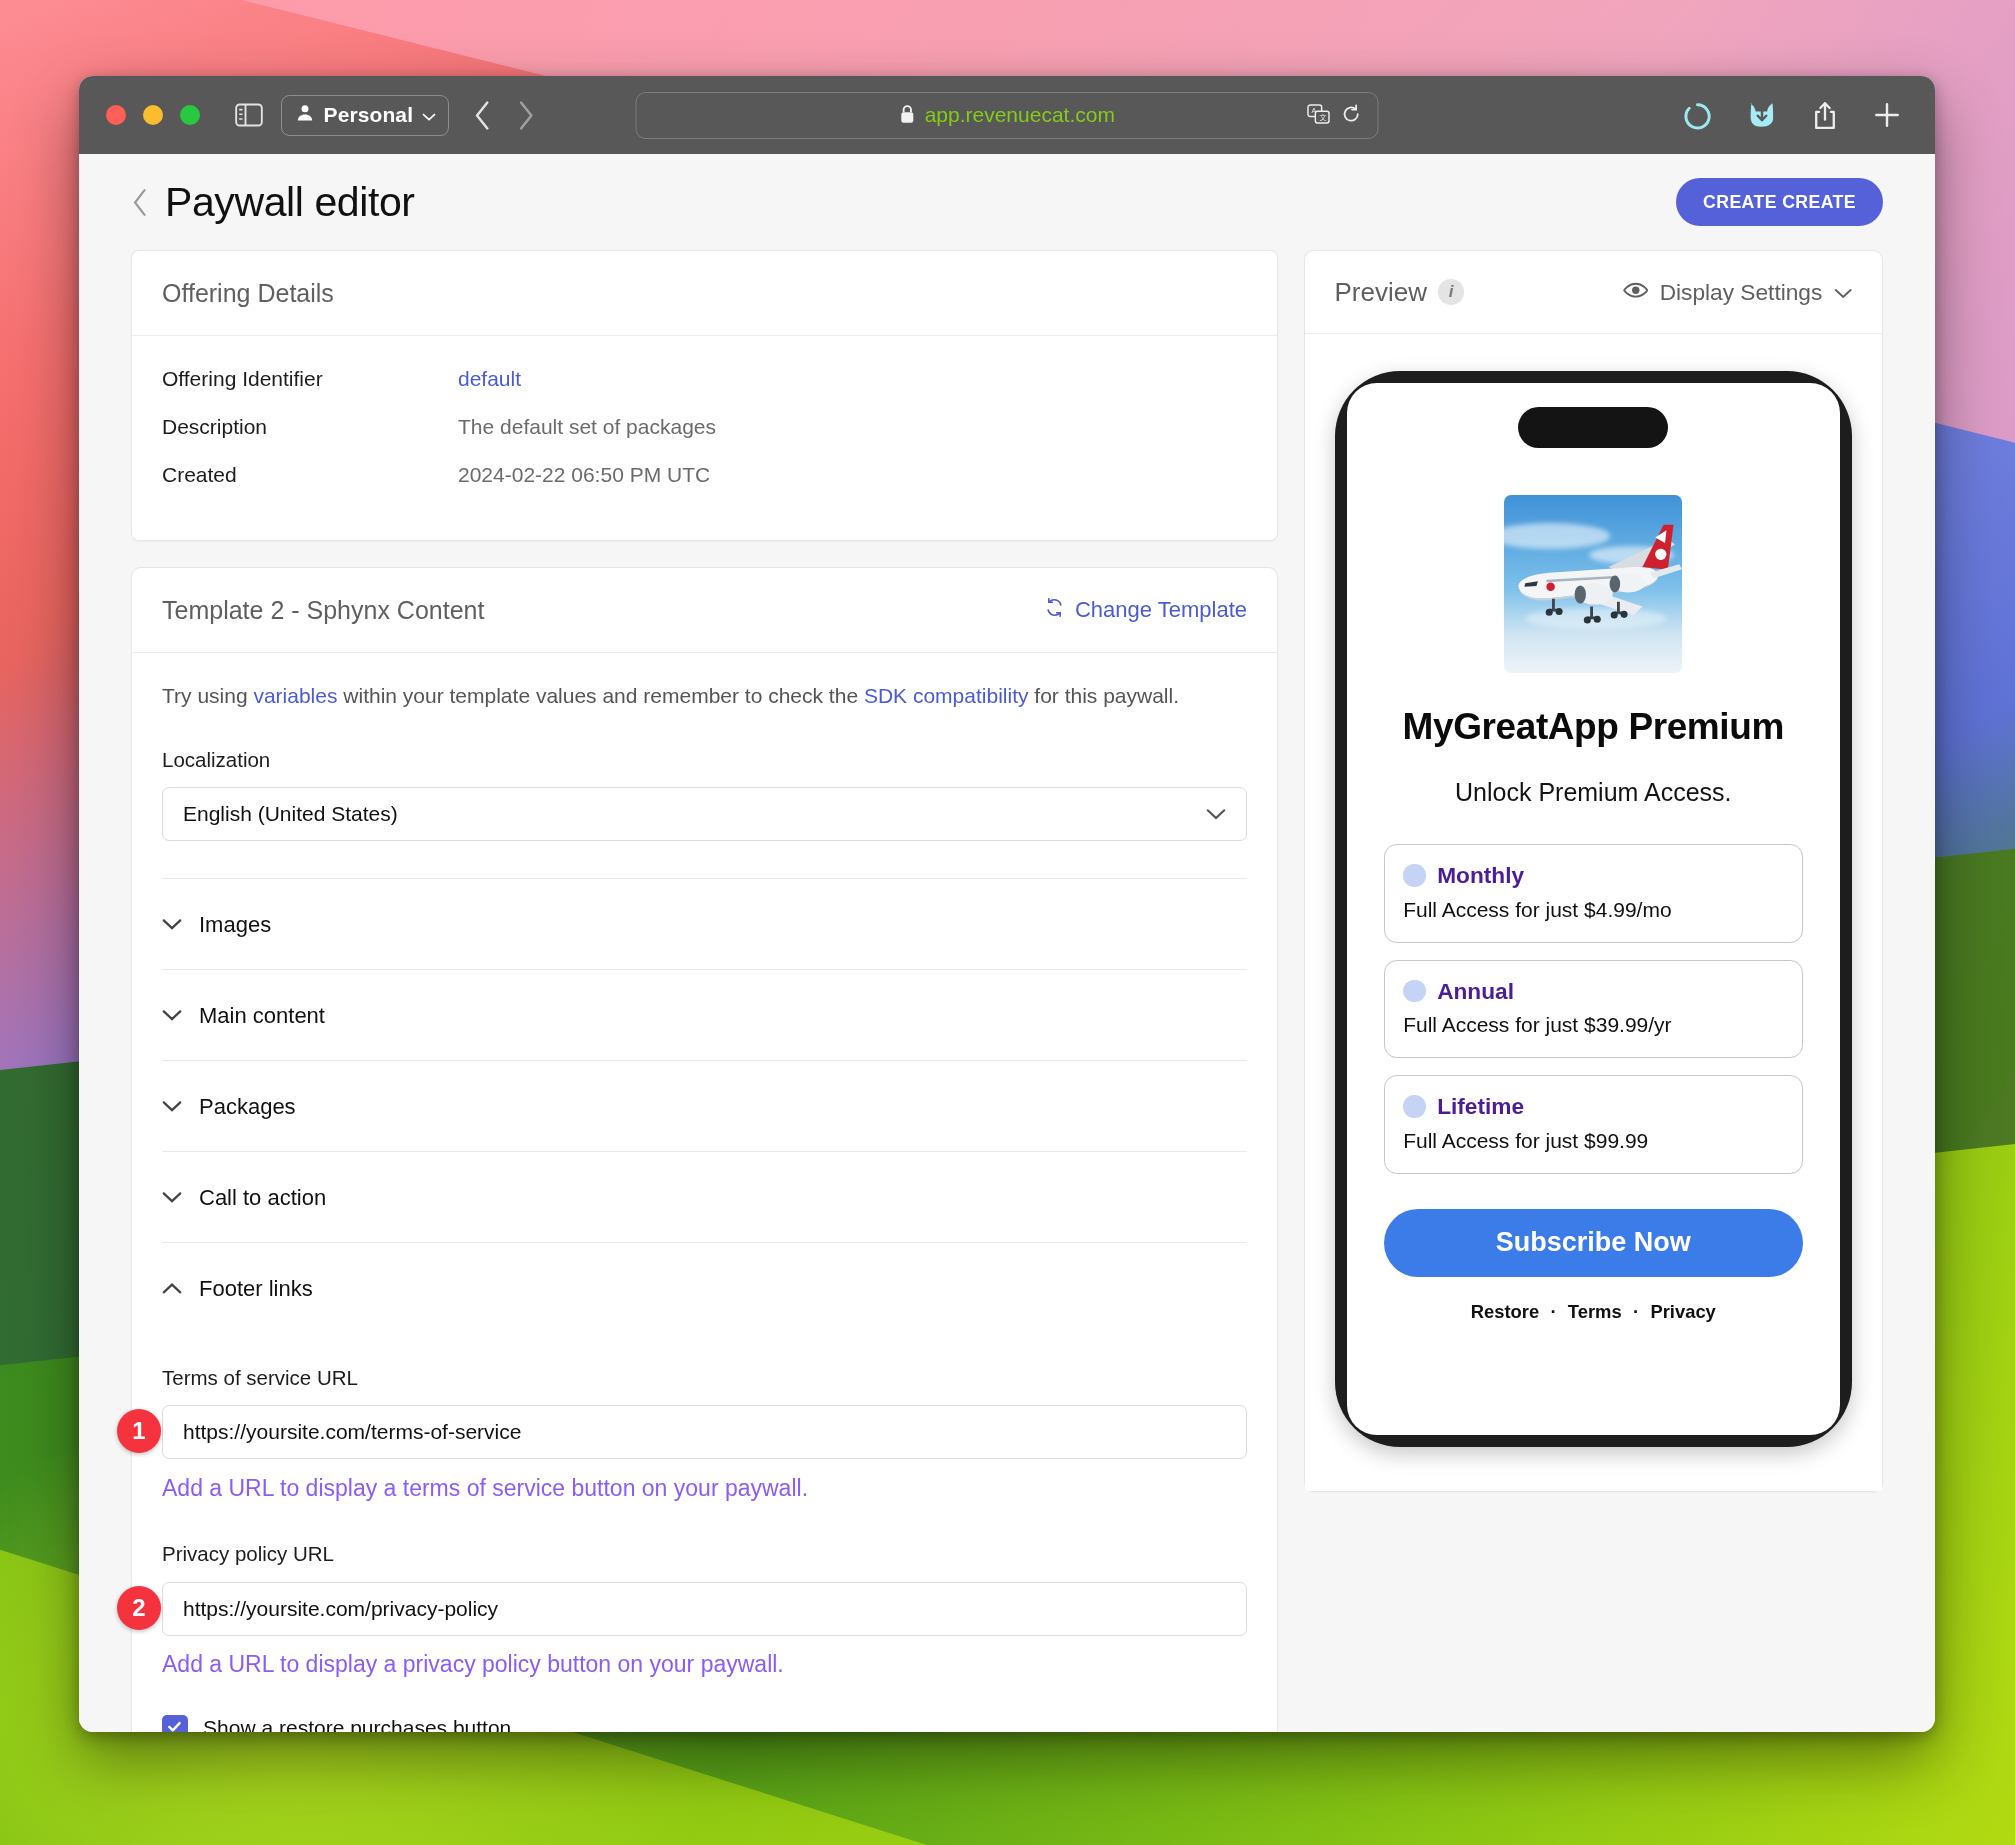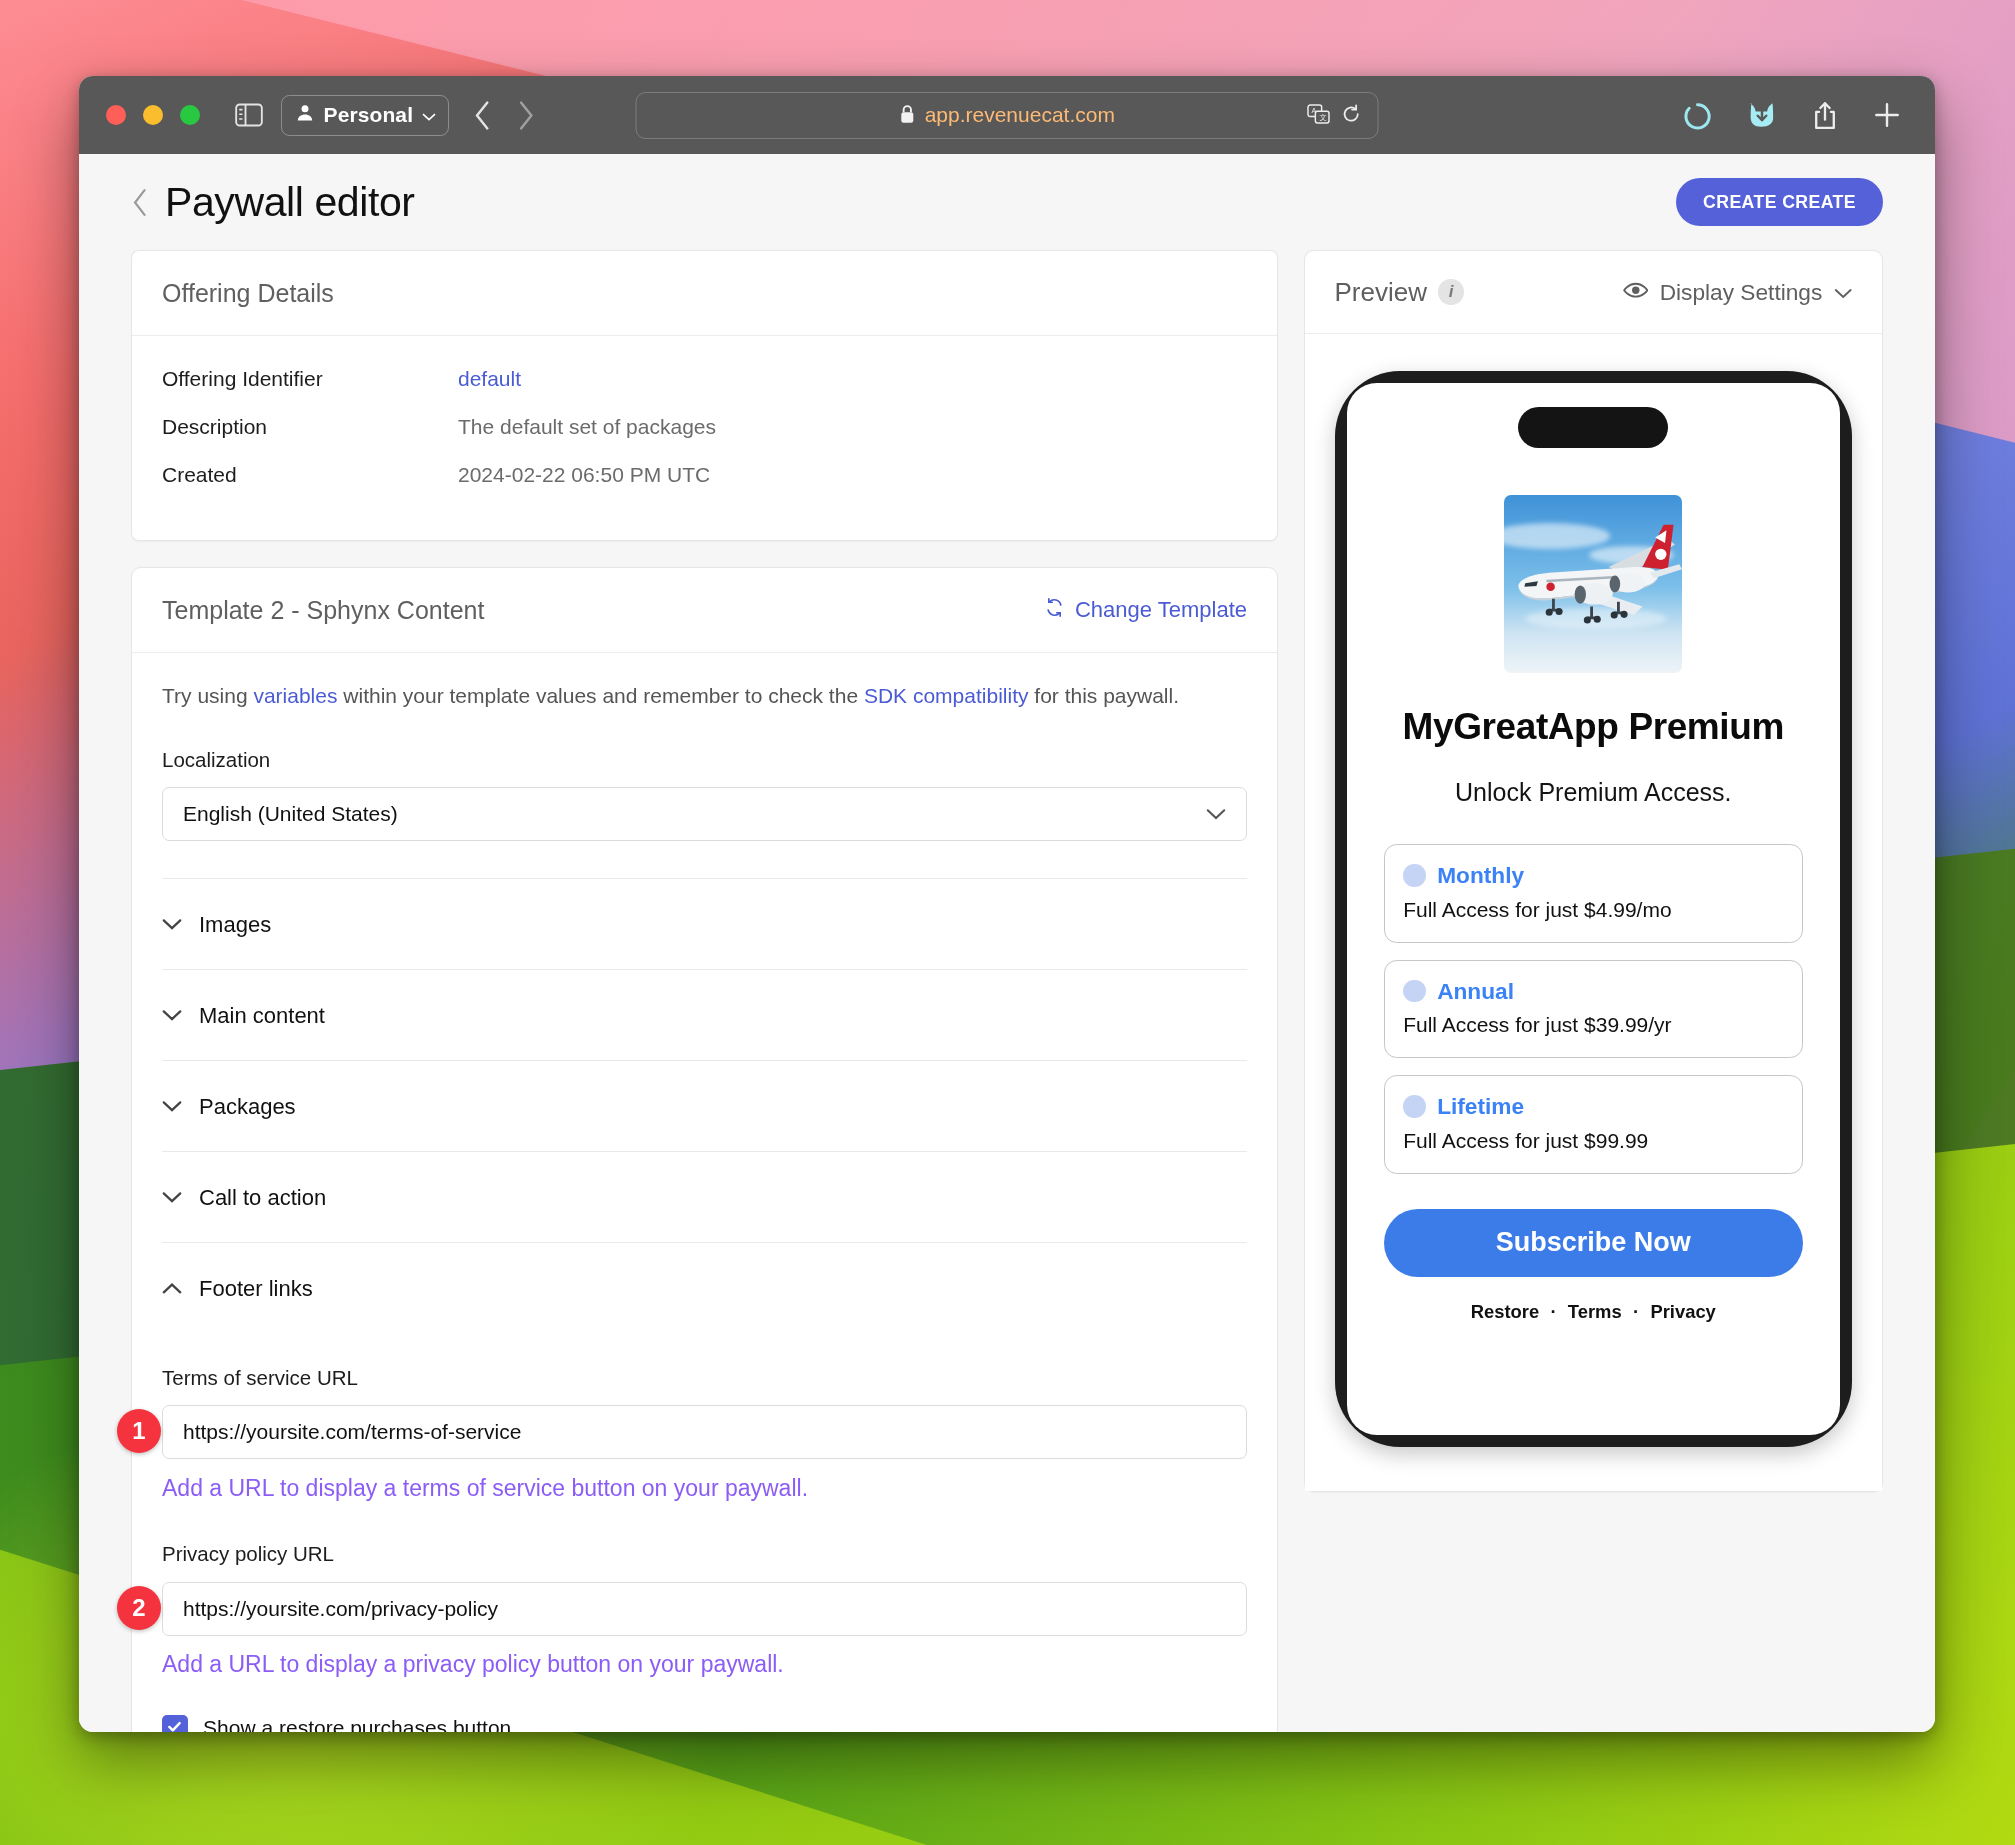--- a/index.html
+++ b/index.html
@@ -104,21 +104,21 @@
 
   #url-bar {
     position: absolute;
     left: 50%; transform: translateX(-50%);
     width: 743px; height: 47px;
     border: 1.1px solid rgba(255,255,255,.22);
     border-radius: 10px;
     display: flex; align-items: center; justify-content: center;
     gap: 10px;
   }
-  #url-text { color: #fdba74; font-size: 21px; }
+  #url-text { color: #84cc16; font-size: 21px; }
   #url-right {
     position: absolute; right: 15.6px; display: flex; align-items: center; gap: 11.3px;
   }
   #toolbar-right {
     margin-left: auto; display: flex; align-items: center; gap: 34px;
     padding-right: 7px;
   }
 
   
   #page {
@@ -311,21 +311,21 @@
   #package-list { margin-top: 37px; width: 100%; }
   .package-card {
     border: 1.4px solid #c6c6c6;
     border-radius: 12.7px;
     padding: 17px 18.4px 20px;
     margin-bottom: 17px;
     background: #fff;
   }
   .pkg-top { display: flex; align-items: center; gap: 11.3px; }
   .pkg-bullet { width: 22.7px; height: 22.7px; border-radius: 50%; background: #c5d3f5; }
-  .pkg-title { font-size: 22.7px; font-weight: 700; color: #3b82f6; }
+  .pkg-title { font-size: 22.7px; font-weight: 700; color: #4c1d95; }
   .pkg-sub { font-size: 21px; color: #111; margin-top: 8.5px; }
   #subscribe-button {
     margin-top: 18.4px;
     width: 100%; height: 68px;
     border: none; border-radius: 34px;
     background: #3b7ce8;
     color: #fff;
     font-family: inherit;
     font-size: 27px; font-weight: 700;
     cursor: pointer;

